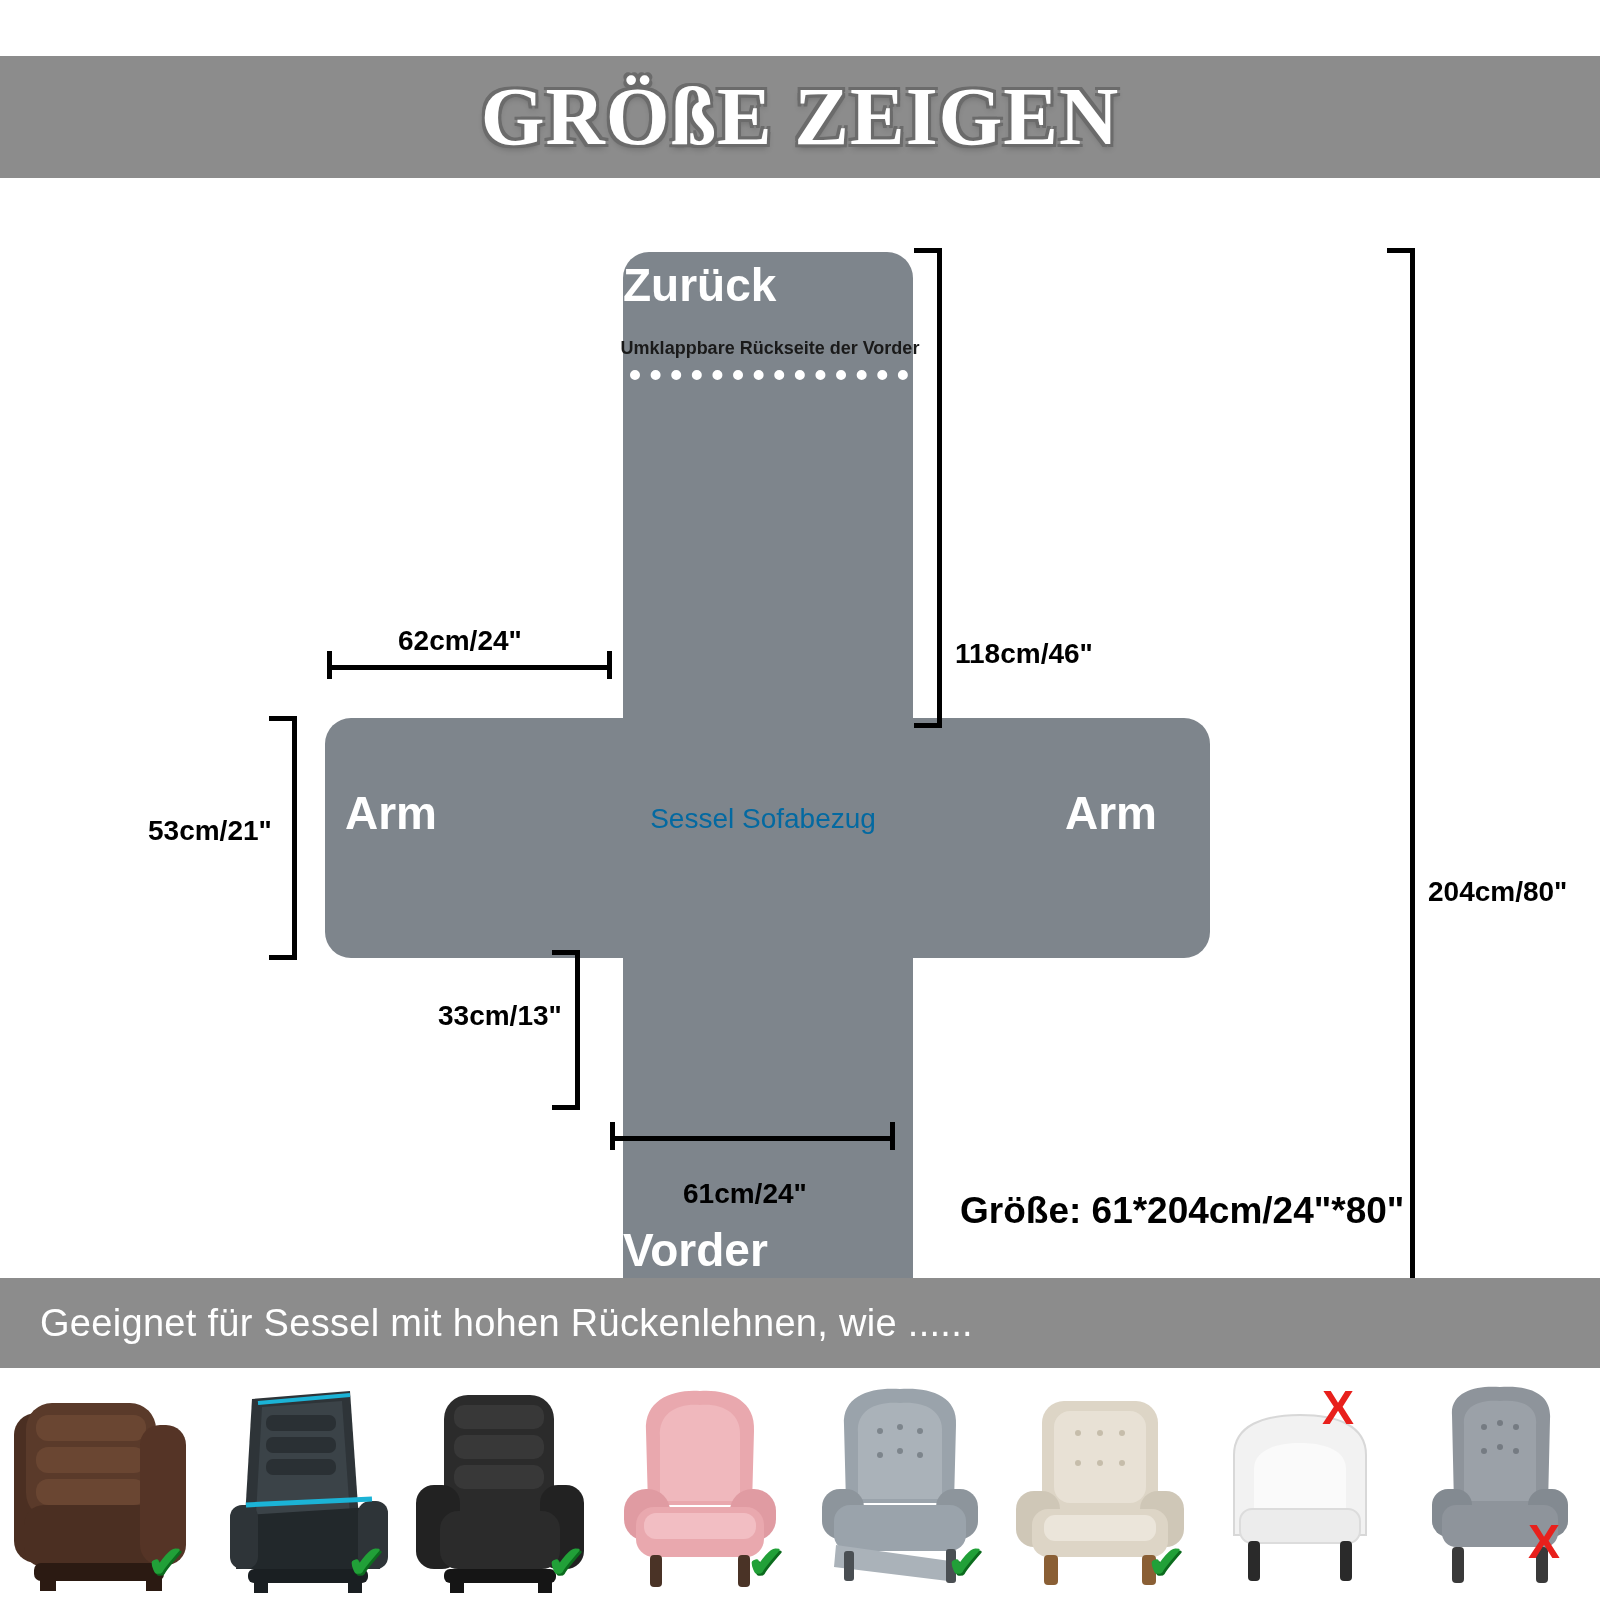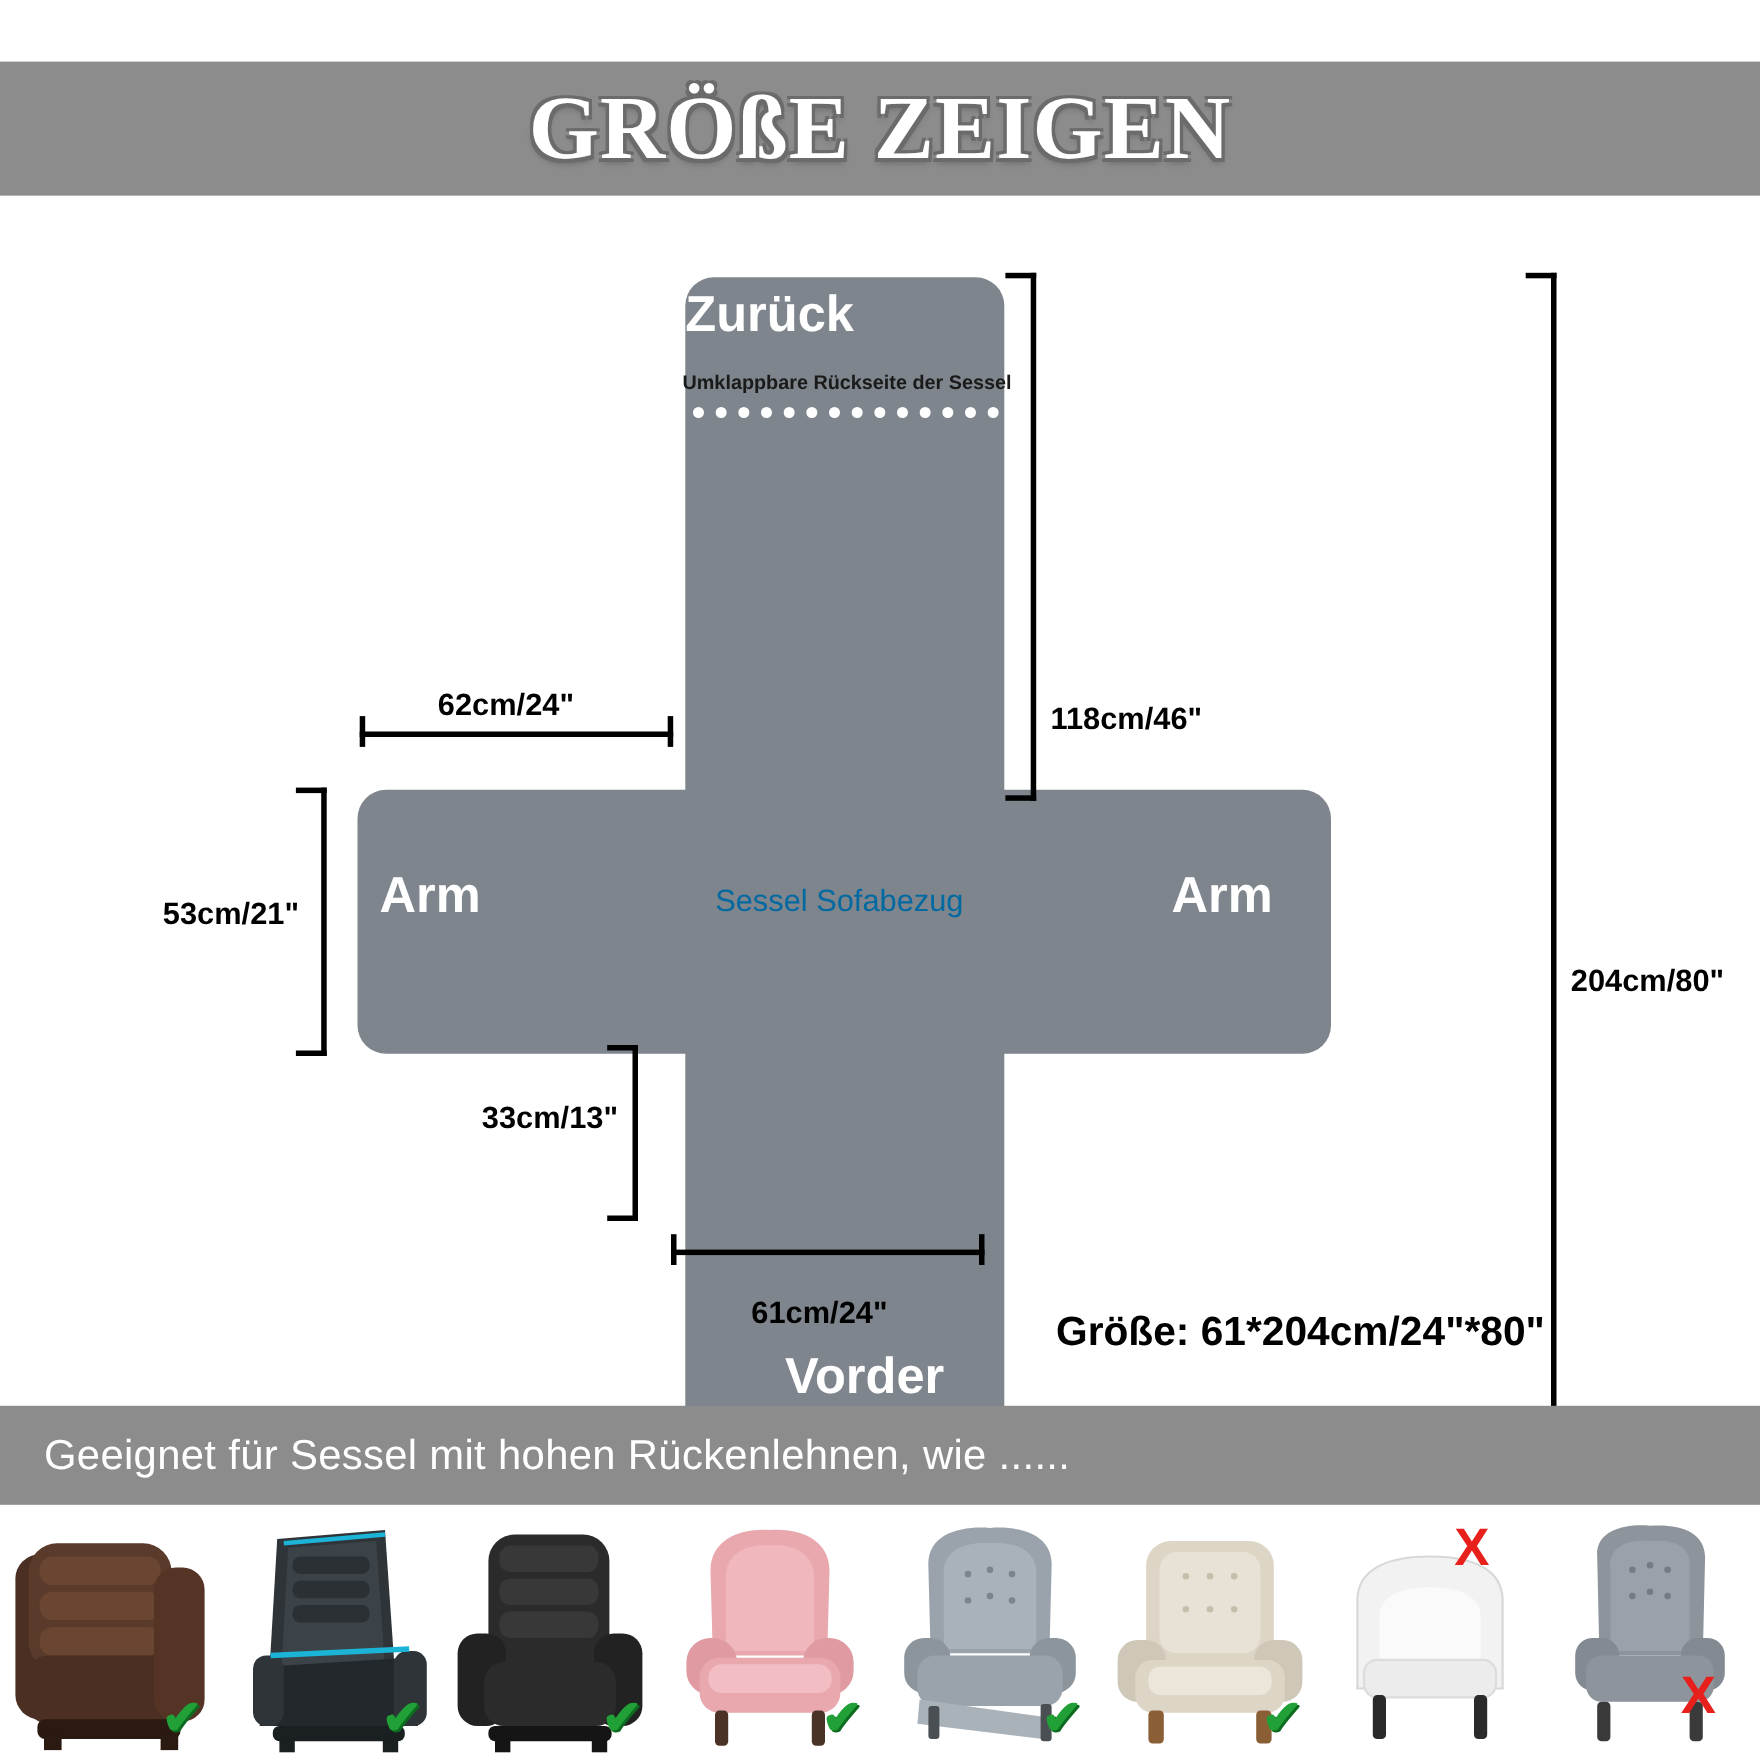--- a/index.html
+++ b/index.html
@@ -87,21 +87,21 @@
     width: 290px;
     color: #ffffff;
     font-size: 46px;
     font-weight: bold;
   }
   .label-vorder {
     position: absolute;
     left: 623px;
     top: 1045px;
     width: 326px;
-    text-align: center;
+    text-align: left;
     color: #ffffff;
     font-size: 46px;
     font-weight: bold;
   }
   .label-arm-left {
     position: absolute;
     left: 345px;
     top: 608px;
     color: #ffffff;
     font-size: 46px;
@@ -237,21 +237,21 @@
   <div class="header-title">GRÖßE ZEIGEN</div>
 </div>
 
 <div class="diagram-area">
 
   <div class="shape-back"></div>
   <div class="shape-bar"></div>
   <div class="shape-front"></div>
 
   <div class="label-zurueck">Zurück</div>
-  <div class="label-fold">Umklappbare Rückseite der Sessel</div>
+  <div class="label-fold">Umklappbare Rückseite der Vorder</div>
   <div class="dotted-line"></div>
   <div class="label-arm-left">Arm</div>
   <div class="label-arm-right">Arm</div>
   <div class="label-center">Sessel Sofabezug</div>
   <div class="label-vorder">Vorder</div>
 
   <div class="dim-line v-line" style="left:937px; top:70px; height:480px;"></div>
   <div class="cap-v" style="left:914px; top:70px;"></div>
   <div class="cap-v" style="left:914px; top:545px;"></div>
   <div class="dim-text" style="left:955px; top:460px;">118cm/46"</div>

